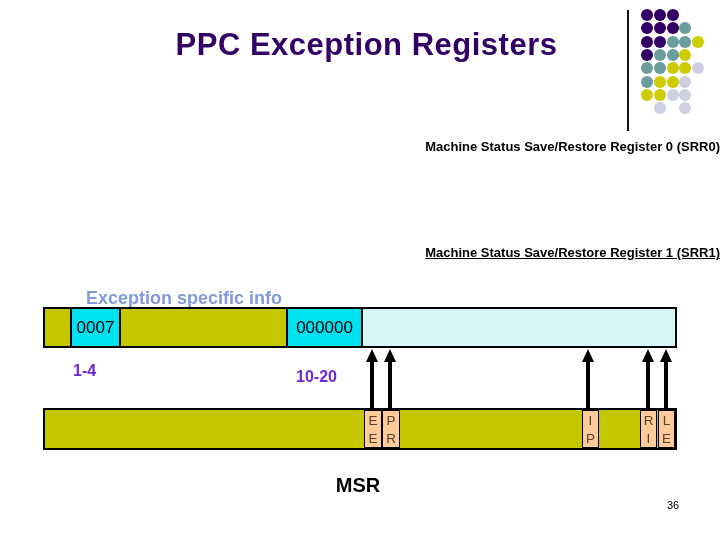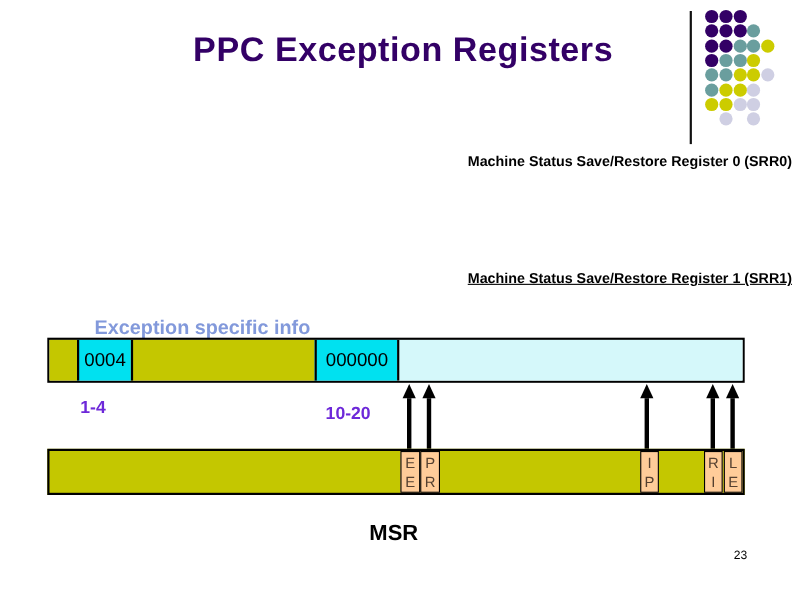--- a/index.html
+++ b/index.html
@@ -109,21 +109,21 @@
 
   <div class="heading h-srr0">Machine Status Save/Restore Register 0 (SRR0)</div>
 
 
   <div class="heading h-srr1">Machine Status Save/Restore Register 1 (SRR1)</div>
 
   <div class="peri peri-left">Exception specific info</div>
 
   <div class="srr1bar">
     <div class="seg seg-y s1"></div>
-    <div class="seg seg-c s2">0004</div>
+    <div class="seg seg-c s2">0007</div>
     <div class="seg seg-y s3"></div>
     <div class="seg seg-c s4">000000</div>
     <div class="seg seg-lc s5"></div>
   </div>
 
   <div class="range r14">1-4</div>
   <div class="range r1015">10-20</div>
 
   <div class="arrow a1">
       <div class="head"></div>
@@ -163,15 +163,15 @@
       <div>R</div>
       <div>I</div>
     </div>
     <div class="bitbox b5">
       <div>L</div>
       <div>E</div>
     </div>
   </div>
 
   <div class="msrlabel">MSR</div>
-  <div class="pagenum">23</div>
+  <div class="pagenum">36</div>
 
 </div>
 
 </body></html>

